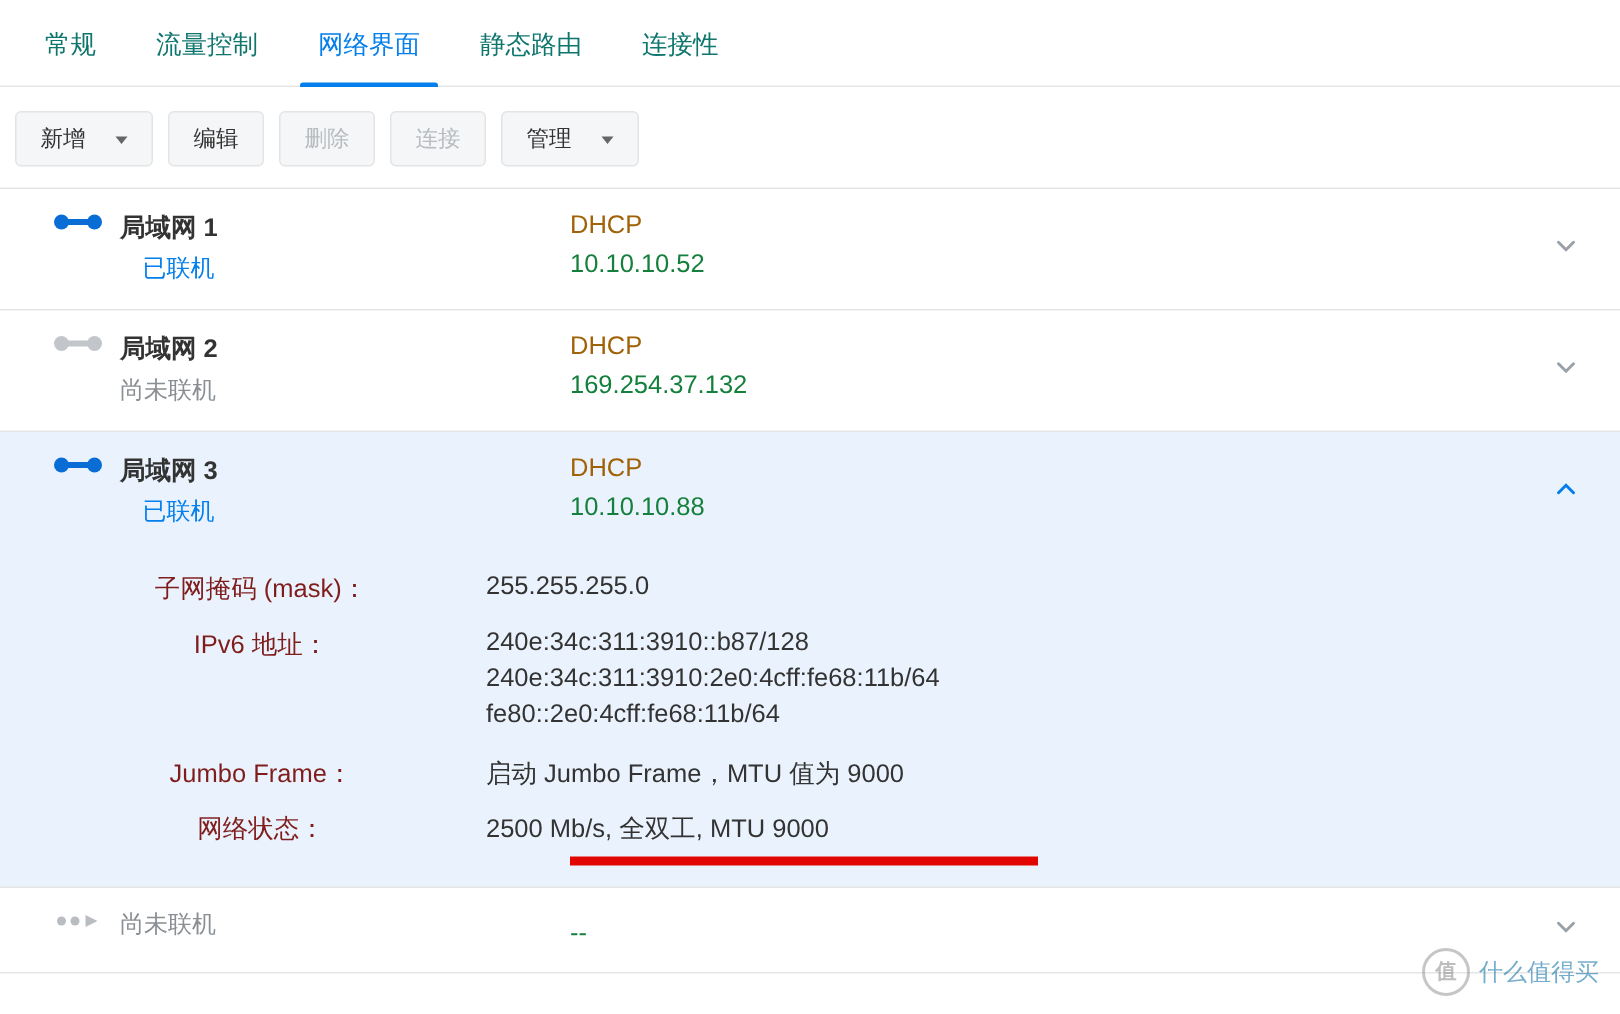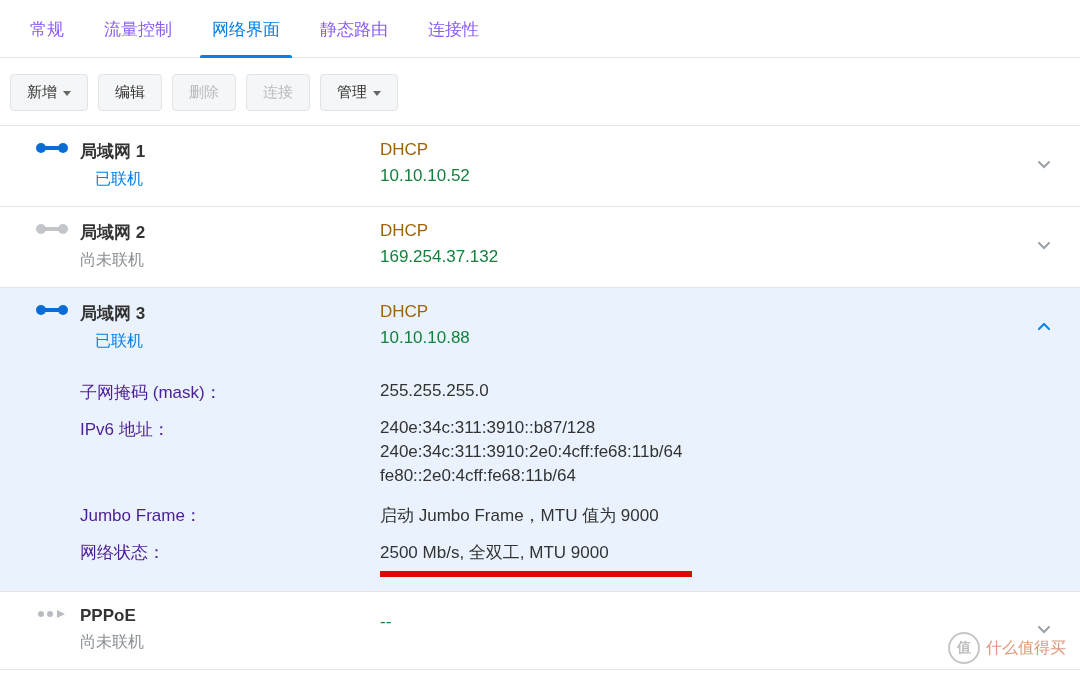--- a/index.html
+++ b/index.html
@@ -1,27 +1,27 @@
 <!DOCTYPE html>
 <html><head>
   <meta charset="utf-8">
   <style>
     * { box-sizing: border-box; margin: 0; padding: 0; }
     body { font-family: -apple-system, "Helvetica Neue", Arial, sans-serif; background: #fff; color: #333; }
     .container { width: 1080px; height: 676px; position: relative; }
 
     
     .tabs { display: flex; border-bottom: 1px solid #e5e5e5; padding: 0 10px; }
-    .tab { padding: 18px 20px 16px; font-size: 17px; color: #8b5cf6; cursor: pointer; position: relative; }
+    .tab { padding: 18px 20px 16px; font-size: 17px; color: #0f766e; cursor: pointer; position: relative; }
     .tab.active { color: #057feb; }
     .tab.active::after { content: ""; position: absolute; left: 8px; right: 8px; bottom: -1px; height: 3px; background: #057feb; border-radius: 2px 2px 0 0; }
 
     
     .toolbar { display: flex; gap: 10px; padding: 16px 10px 14px; border-bottom: 1px solid #e5e5e5; }
-    .btn { display: flex; align-items: center; gap: 6px; padding: 8px 16px; background: #f5f6f7; border: 1px solid #e2e4e6; border-radius: 4px; font-size: 15px; color: #333; cursor: pointer; }
+    .btn { display: flex; align-items: center; gap: 20px; padding: 8px 16px; background: #f5f6f7; border: 1px solid #e2e4e6; border-radius: 4px; font-size: 15px; color: #333; cursor: pointer; }
     .btn.disabled { color: #b8bcc0; cursor: default; justify-content: flex-end; }
     .caret { width: 0; height: 0; border-left: 4px solid transparent; border-right: 4px solid transparent; border-top: 5px solid #666; margin-top: 2px; }
 
     
     .iface-row { display: flex; align-items: flex-start; padding: 14px 24px 16px 24px; border-bottom: 1px solid #e5e5e5; position: relative; cursor: pointer; }
     .iface-row.selected { background: #eaf3fd; }
     .iface-row.expanded-head { border-bottom: none; }
     .iface-icon { width: 56px; flex-shrink: 0; display: flex; justify-content: center; }
     .iface-info { width: 300px; flex-shrink: 0; }
     .iface-name { font-size: 17px; font-weight: 600; color: #333; margin-bottom: 6px; }
@@ -35,29 +35,29 @@
     .chev svg { width: 16px; height: 16px; }
 
     
     .wire-on { display:block; }
     .wire-off { display:block; }
     .pppoe-icon { display:block; }
 
     
     .details { background: #eaf3fd; padding: 6px 24px 20px 24px; border-bottom: 1px solid #e5e5e5; }
     .detail-row { display: flex; padding: 7px 0; font-size: 17px; }
-    .detail-label { margin-left: 56px; width: 300px; color: #4c1d95; }
+    .detail-label { width: 300px; color: #7f1d1d; text-align: center; }
     .detail-value { flex: 1; color: #333; }
     .ipv6-block div { margin-bottom: 4px; }
     .underline-highlight { position: absolute; height: 6px; background: #e10600; }
 
     
     .watermark { position: absolute; right: 14px; bottom: 12px; display: flex; align-items: center; gap: 6px; opacity: 0.55; }
     .wm-circle { width: 32px; height: 32px; border: 2px solid #999; border-radius: 50%; display: flex; align-items: center; justify-content: center; color: #888; font-size: 14px; font-weight: bold; }
-    .wm-text { color: #c2410c; font-size: 16px; }
+    .wm-text { color: #0369a1; font-size: 16px; }
   </style>
 </head>
 <body>
 
 <div class="container">
 
   <div class="tabs">
     <div class="tab">常规</div>
     <div class="tab">流量控制</div>
     <div class="tab active">网络界面</div>
@@ -180,21 +180,20 @@
 
   <div class="iface-row">
     <div class="iface-icon">
       <svg class="pppoe-icon" width="34" height="16" viewBox="0 0 34 16">
         <circle cx="6" cy="8" r="3" fill="#b9bdc1"></circle>
           <circle cx="15" cy="8" r="3" fill="#b9bdc1"></circle>
         <path d="M22 4 L30 8 L22 12 Z" fill="#b9bdc1"></path>
       </svg>
     </div>
     <div class="iface-info">
-      <div class="iface-name">PPPoE</div>
       <div class="iface-status disconnected">尚未联机</div>
     </div>
     <div class="iface-net">
       <div class="net-line1"></div>
       <div class="net-line2">--</div>
     </div>
     <div class="chev">
       <svg viewBox="0 0 16 16">
           <path d="M3 6 L8 11 L13 6" stroke="#9aa1a8" stroke-width="2" fill="none" stroke-linecap="round"></path>
         </svg>

